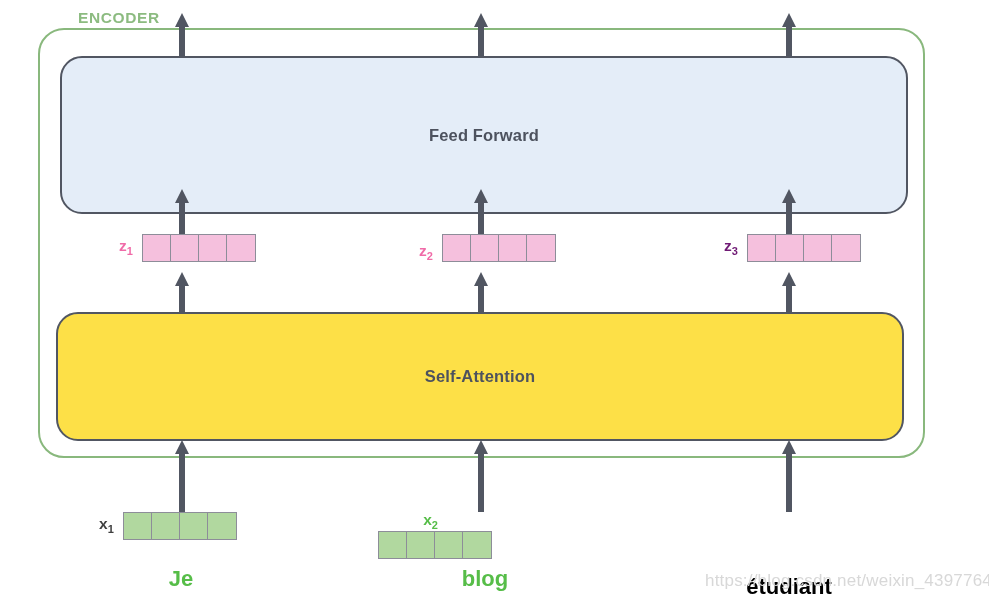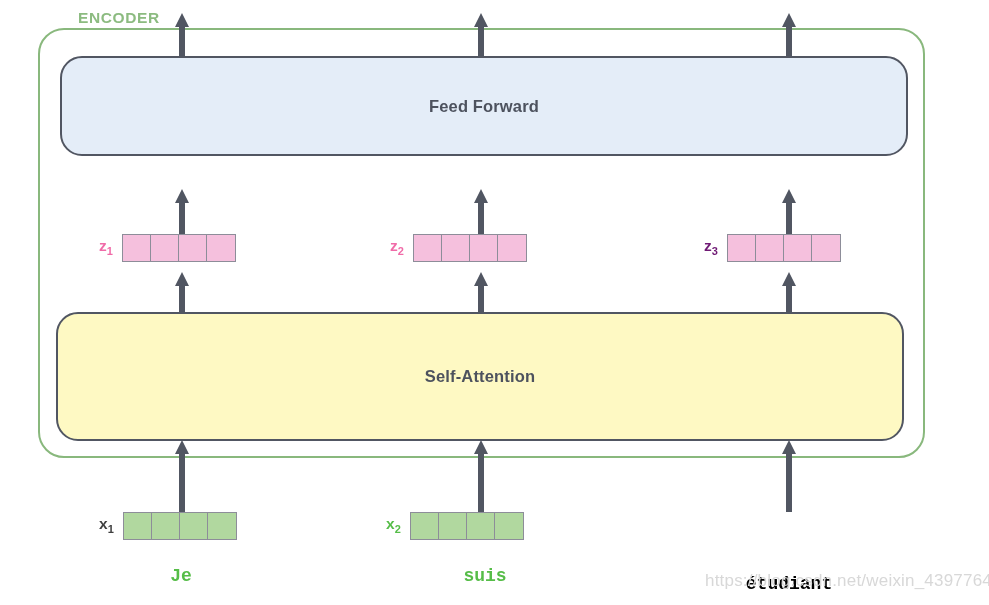--- a/index.html
+++ b/index.html
@@ -56,21 +56,21 @@
   .sublayer-title {
     font-size: 16.5px;
     font-weight: 600;
     color: #4d525e;
     letter-spacing: 0.15px;
   }
   #ff-box {
     left: 60px;
     top: 56px;
     width: 848px;
-    height: 100px;
+    height: 158px;
     background: #e4edf8;
   }
   #sa-box {
     left: 56px;
     top: 312px;
     width: 848px;
     height: 129px;
     background: #fbeedf;
   }
 
@@ -97,35 +97,34 @@
     border: 1.4px solid #8d8d99;
   }
   .cell {
     width: 28px;
     height: 26px;
     box-sizing: border-box;
     border-right: 1.4px solid #8d8d99;
   }
   .cell:last-child { border-right: none; }
 
-  .z-vector .vec-label { color: #f06ba8; }
+  .z-vector .vec-label { color: #f06ba8; margin-left: 20px; }
   .z-vector .cell { background: #f5c0dd; }
   .x-vector .vec-label { color: #56bd48; }
   .x-vector .cell { background: #b1d89f; }
 
   
   .word {
     position: absolute;
-    font-size: 18px;
+    font-size: 22px;
     font-weight: 700;
     color: #56bd48;
     text-align: center;
     white-space: nowrap;
     transform: translateX(-50%);
-    font-family: Liberation Mono, monospace;
   }
 
   
   .arrow {
     position: absolute;
     transform: translateX(-50%);
   }
   .arrow svg { display: block; }
 
   
@@ -145,21 +144,21 @@
 
 <div id="canvas">
 
   <div class="encoder-frame" style="border-color: rgb(137, 184, 125);"></div>
   <div class="encoder-label" style="color: rgb(140, 187, 128);">ENCODER</div>
 
   <div class="sublayer" id="ff-box" style="background: rgb(228, 237, 248); border-color: rgb(81, 86, 98);">
     <span class="sublayer-title">Feed Forward</span>
   </div>
 
-  <div class="sublayer" id="sa-box" style="background: #fef9c3; border-color: rgb(81, 86, 98);">
+  <div class="sublayer" id="sa-box" style="background: #fde047; border-color: rgb(81, 86, 98);">
     <span class="sublayer-title">Self-Attention</span>
   </div>
 
   <div class="arrow" style="left:182px; top:13px;">
     <svg width="16" height="45" viewBox="0 0 16 45">
         <polygon points="8,0 15,14 11,14 11,45 5,45 5,14 1,14" fill="#515662"></polygon>
       </svg>
   </div>
   <div class="arrow" style="left:481px; top:13px;">
     <svg width="16" height="45" viewBox="0 0 16 45">
@@ -190,21 +189,21 @@
 
   <div class="vector z-vector" style="left:99px; top:234px;">
     <span class="vec-label" style="color: rgb(240, 107, 168);">z<sub>1</sub></span>
     <span class="vec-cells">
       <span class="cell" style="background: rgb(245, 192, 221);"></span>
       <span class="cell" style="background: rgb(245, 192, 221);"></span>
       <span class="cell" style="background: rgb(245, 192, 221);"></span>
       <span class="cell" style="background: rgb(245, 192, 221);"></span>
     </span>
   </div>
-  <div class="vector z-vector" style="left:390px; top:234px;">
+  <div class="vector z-vector" style="left:399px; top:234px;align-items:flex-end;">
     <span class="vec-label" style="color: rgb(240, 107, 168);">z<sub>2</sub></span>
     <span class="vec-cells">
       <span class="cell" style="background: rgb(245, 192, 221);"></span>
       <span class="cell" style="background: rgb(245, 192, 221);"></span>
       <span class="cell" style="background: rgb(245, 192, 221);"></span>
       <span class="cell" style="background: rgb(245, 192, 221);"></span>
     </span>
   </div>
   <div class="vector z-vector" style="left:704px; top:234px;">
     <span class="vec-label" style="color: #701a75;">z<sub>3</sub></span>
@@ -250,29 +249,29 @@
 
   <div class="vector x-vector" style="left:99px; top:512px;">
     <span class="vec-label" style="color: #404040;">x<sub>1</sub></span>
     <span class="vec-cells">
       <span class="cell" style="background: rgb(177, 216, 159);"></span>
       <span class="cell" style="background: rgb(177, 216, 159);"></span>
       <span class="cell" style="background: rgb(177, 216, 159);"></span>
       <span class="cell" style="background: rgb(177, 216, 159);"></span>
     </span>
   </div>
-  <div class="vector x-vector" style="left:386px; top:512px;">
+  <div class="vector x-vector" style="left:378px; top:512px;flex-direction:column;">
     <span class="vec-label" style="color: rgb(86, 189, 72);">x<sub>2</sub></span>
     <span class="vec-cells">
       <span class="cell" style="background: rgb(177, 216, 159);"></span>
       <span class="cell" style="background: rgb(177, 216, 159);"></span>
       <span class="cell" style="background: rgb(177, 216, 159);"></span>
       <span class="cell" style="background: rgb(177, 216, 159);"></span>
     </span>
   </div>
 
   <div class="word" style="left: 181px; top: 566px; color: rgb(86, 189, 72);">Je</div>
-  <div class="word" style="left: 485px; top: 566px; color: rgb(86, 189, 72);">suis</div>
+  <div class="word" style="left: 485px; top: 566px; color: rgb(86, 189, 72);">blog</div>
   <div class="word" style="left: 789px; top: 566px; color: #000000; margin-top: 8px;">étudiant</div>
 
   <div class="watermark" style="color: rgb(216, 216, 216);">https://blog.csdn.net/weixin_43977640</div>
 
 </div>
 
 </body></html>

